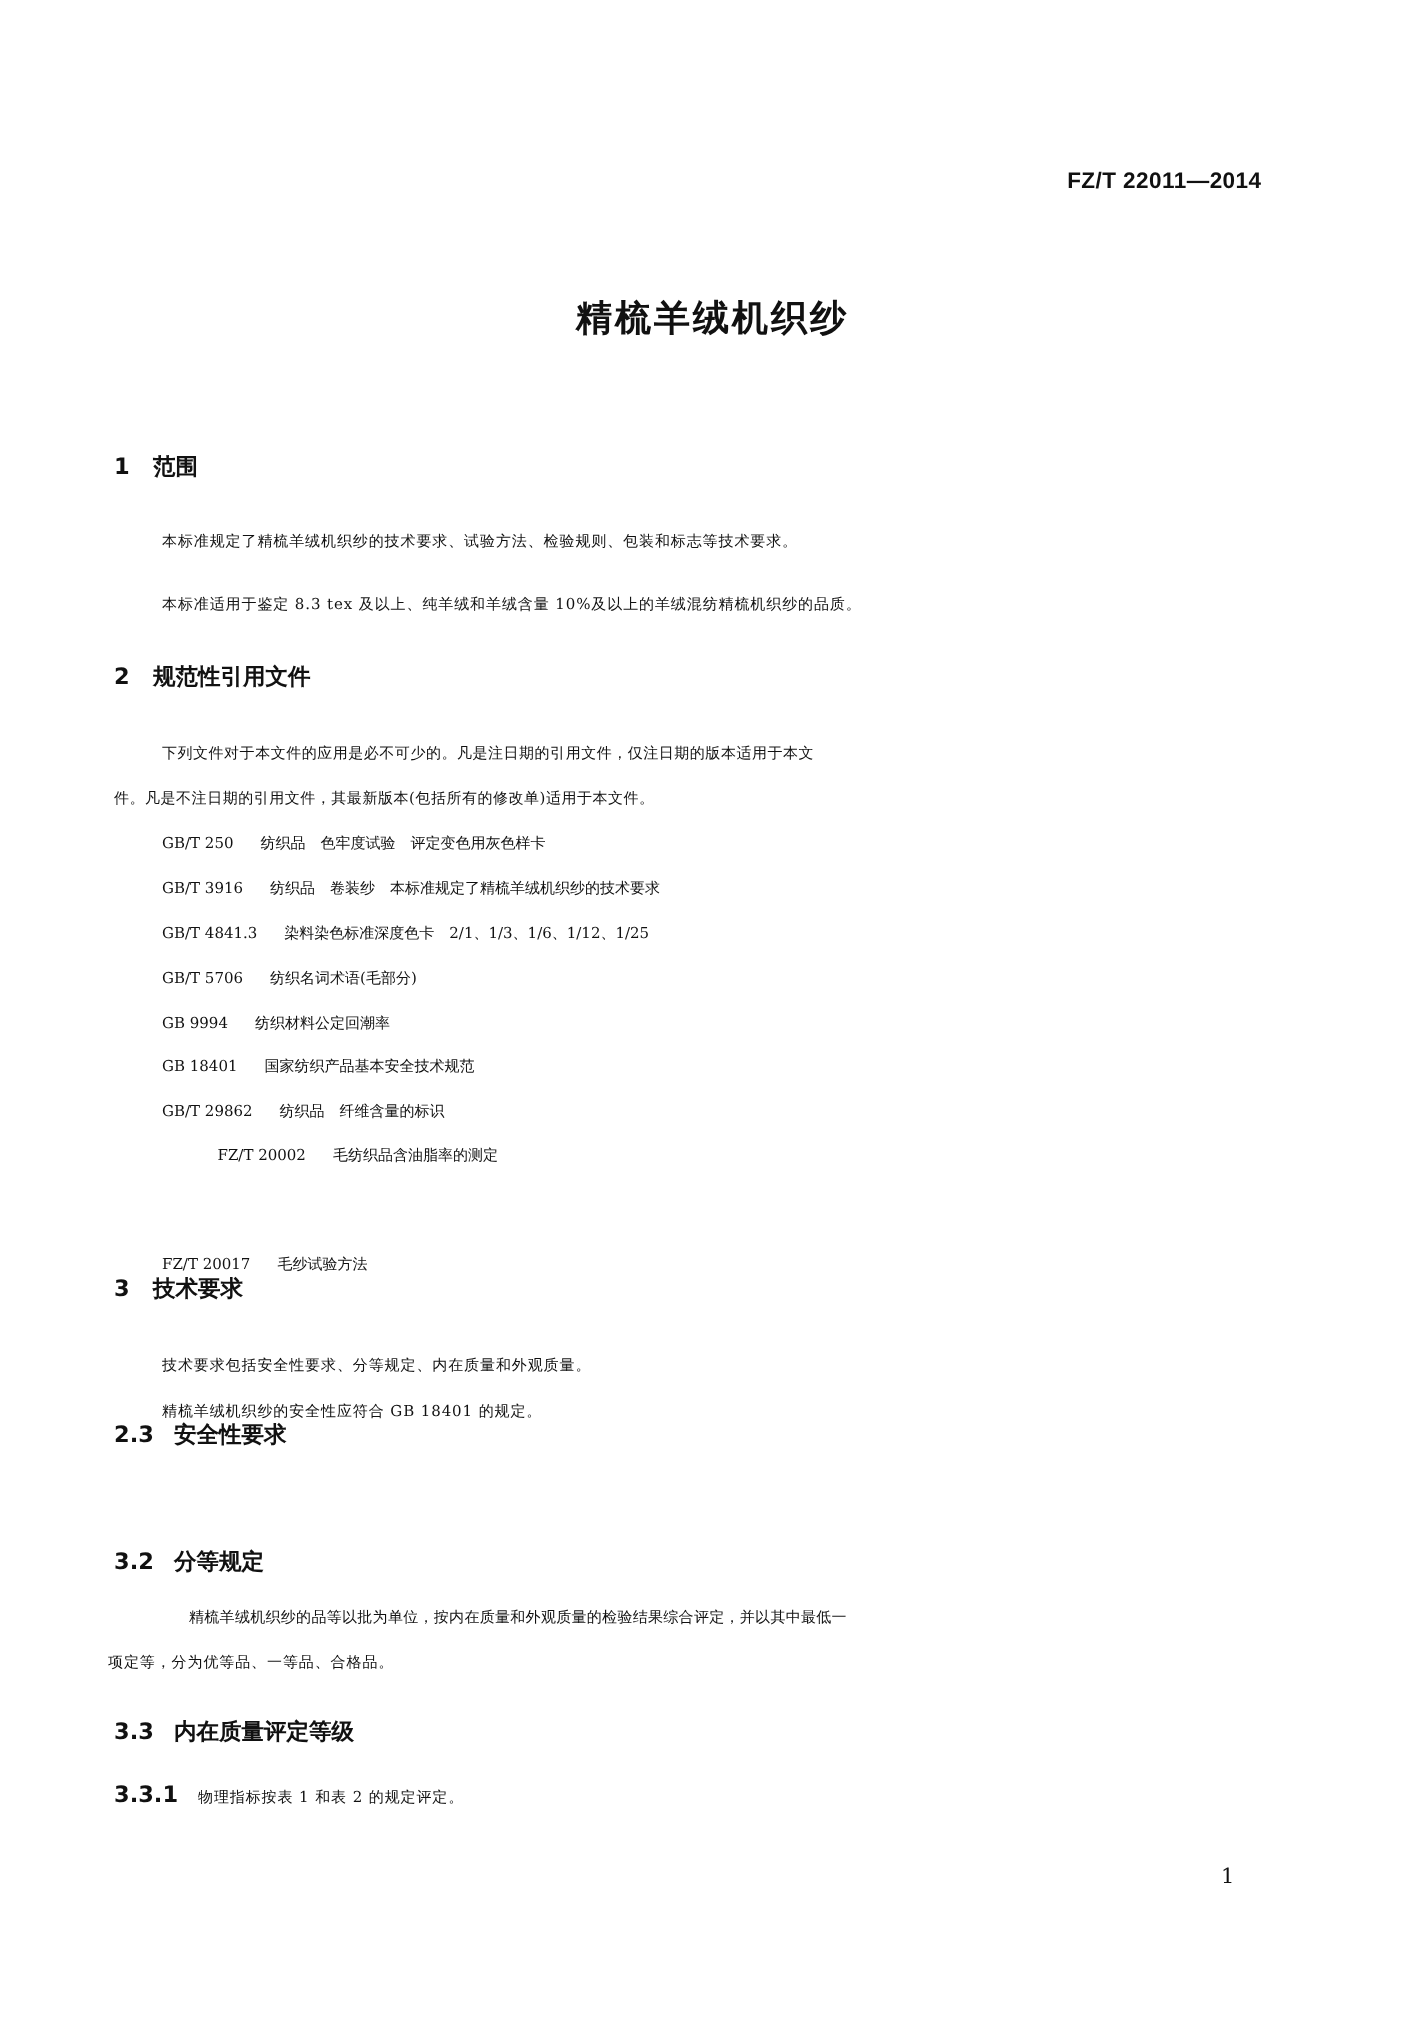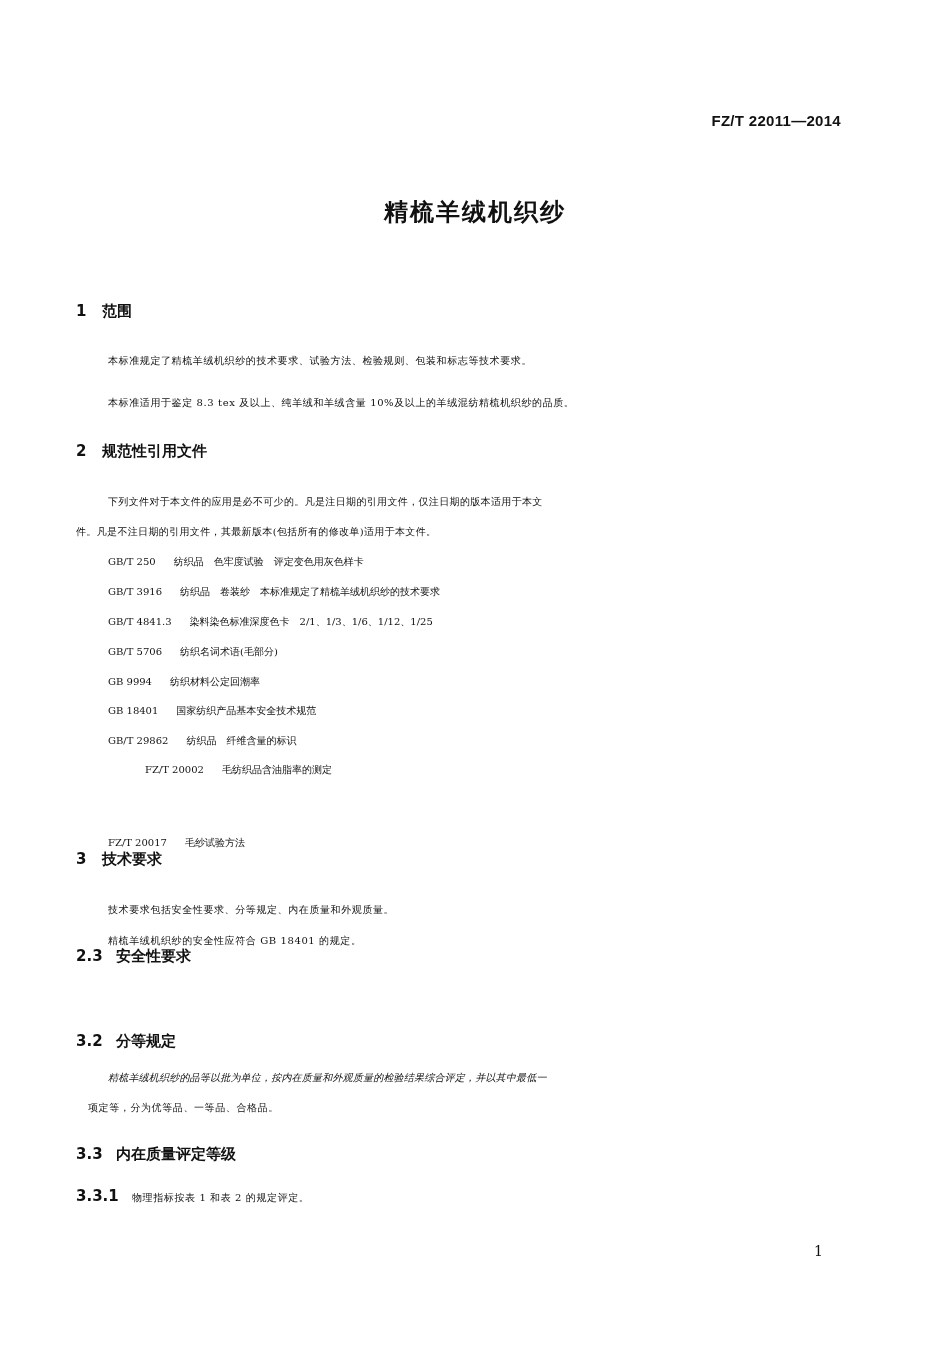--- a/index.html
+++ b/index.html
@@ -82,22 +82,22 @@
 <div class="abs para" style="left:108px; top:903px;">技术要求包括安全性要求、分等规定、内在质量和外观质量。</div>
 
 <div class="abs heading" style="left:76px; top:947px;">
   <span class="num" style="width:40px;">2.3</span><span>安全性要求</span>
 </div>
 <div class="abs para" style="left:108px; top:934px;text-align:center;">精梳羊绒机织纱的安全性应符合 GB 18401 的规定。</div>
 
 <div class="abs heading" style="left:76px; top:1032px;">
   <span class="num" style="width:40px;">3.2</span><span>分等规定</span>
 </div>
-<div class="abs para" style="left:108px; top:1071px; letter-spacing:0.2px;font-style:italic;">精梳羊绒机织纱的品等以批为单位，按内在质量和外观质量的检验结果综合评定，并以其中最低一</div>
-<div class="abs para" style="left:88px; top:1101px;font-family:Liberation Serif, serif;">项定等，分为优等品、一等品、合格品。</div>
+<div class="abs para" style="left:126px; top:1071px; letter-spacing:0.2px;">精梳羊绒机织纱的品等以批为单位，按内在质量和外观质量的检验结果综合评定，并以其中最低一</div>
+<div class="abs para" style="left:72px; top:1101px;font-family:Liberation Serif, serif;">项定等，分为优等品、一等品、合格品。</div>
 
 <div class="abs heading" style="left:76px; top:1145px;">
   <span class="num" style="width:40px;">3.3</span><span>内在质量评定等级</span>
 </div>
 
 <div class="abs" style="left:76px; top:1187px; font-size:15px;">
   <span class="heading" style="display:inline-block; width:56px; font-weight:bold;">3.3.1</span><span class="para">物理指标按表 1 和表 2 的规定评定。</span>
 </div>
 
 <div class="abs page-num">1</div>

